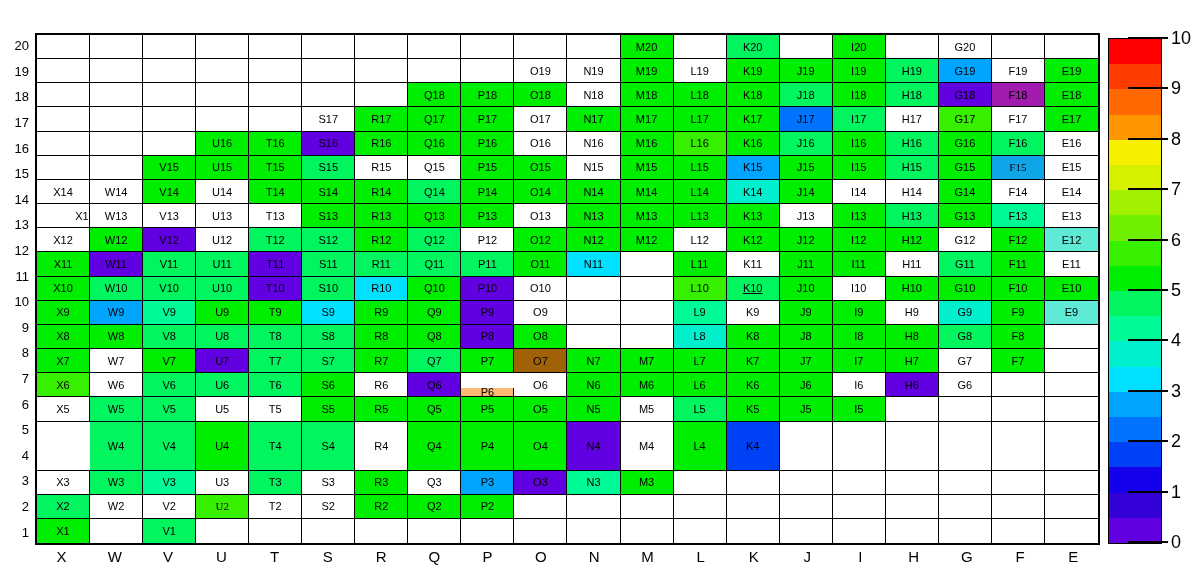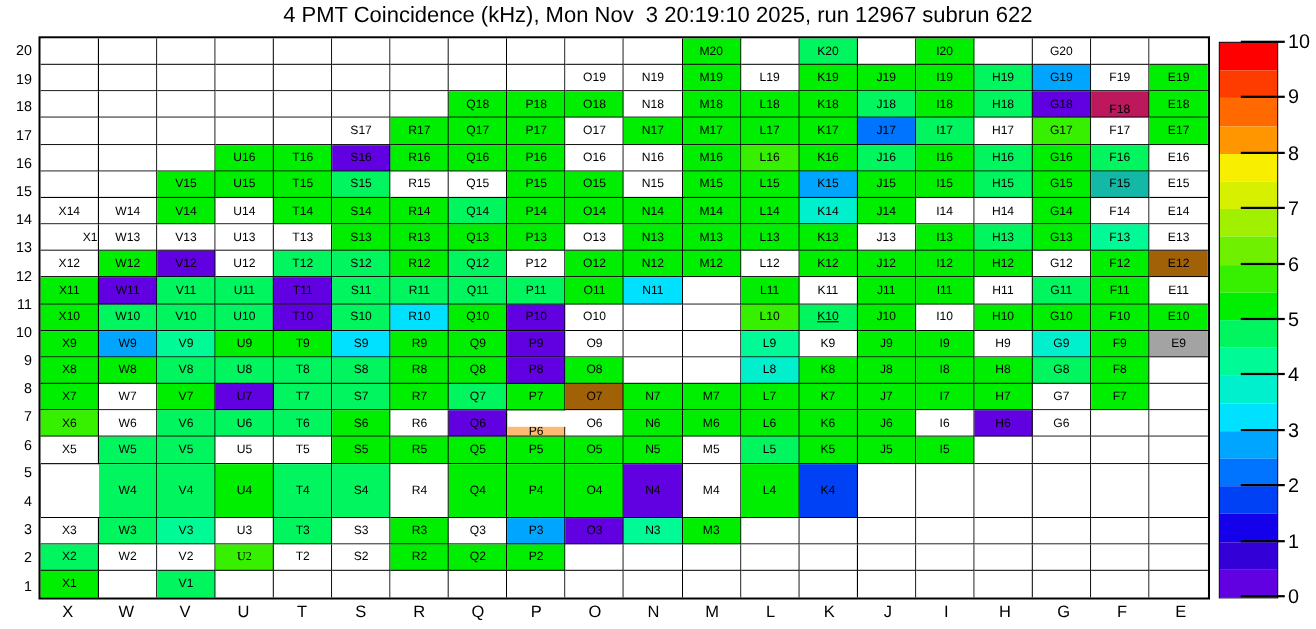--- a/index.html
+++ b/index.html
@@ -25,21 +25,20 @@
         border:1px solid #000;box-sizing:content-box;display:flex;flex-direction:column;}
   .cbar div{flex:1;}
   .tickline{position:absolute;height:2px;background:#000;left:1128px;width:40px;}
   .ticklabel{position:absolute;left:1171px;width:26px;height:22px;line-height:22px;
              font-size:18px;text-align:left;}
 </style>
 </head>
 <body>
 
 <div class="stage">
-  <div class="title">4 PMT Coincidence (kHz), Mon Nov  3 20:19:10 2025, run 12967 subrun 622</div>
   <div class="ylabels">
       <div>20</div>
       <div>19</div>
       <div>18</div>
       <div>17</div>
       <div>16</div>
       <div>15</div>
       <div>14</div>
       <div>13</div>
       <div>12</div>
@@ -159,21 +158,21 @@
       </div>
       <div class="cell" style="background: rgb(0, 238, 0);">
         <span>I18</span>
       </div>
       <div class="cell" style="background: rgb(0, 245, 95);">
         <span>H18</span>
       </div>
       <div class="cell" style="background: rgb(97, 0, 224);">
         <span>G18</span>
       </div>
-      <div class="cell" style="background: #be185d; align-items: flex-end;">
+      <div class="cell" style="background: #a21caf;">
         <span>F18</span>
       </div>
       <div class="cell" style="background: rgb(0, 238, 0);">
         <span>E18</span>
       </div>
       <div class="cell" style="background: rgb(255, 255, 255);"></div>
       <div class="cell" style="background: rgb(255, 255, 255);"></div>
       <div class="cell" style="background: rgb(255, 255, 255);"></div>
       <div class="cell" style="background: rgb(255, 255, 255);"></div>
       <div class="cell" style="background: rgb(255, 255, 255);"></div>
@@ -319,21 +318,21 @@
       </div>
       <div class="cell" style="background: rgb(0, 238, 0);">
         <span>I15</span>
       </div>
       <div class="cell" style="background: rgb(0, 245, 95);">
         <span>H15</span>
       </div>
       <div class="cell" style="background: rgb(0, 238, 0);">
         <span>G15</span>
       </div>
-      <div class="cell" style="background: #14b8a6;">
+      <div class="cell" style="background: #0ea5e9; font-family: Liberation Serif, serif;">
         <span>F15</span>
       </div>
       <div class="cell" style="background: rgb(255, 255, 255);">
         <span>E15</span>
       </div>
       <div class="cell" style="background: rgb(255, 255, 255);">
         <span>X14</span>
       </div>
       <div class="cell" style="background: rgb(255, 255, 255);">
         <span>W14</span>
@@ -502,21 +501,21 @@
       </div>
       <div class="cell" style="background: rgb(0, 238, 0);">
         <span>H12</span>
       </div>
       <div class="cell" style="background: rgb(255, 255, 255);">
         <span>G12</span>
       </div>
       <div class="cell" style="background: rgb(0, 238, 0);">
         <span>F12</span>
       </div>
-      <div class="cell" style="background: #a16207;">
+      <div class="cell" style="background: #5eead4;">
         <span>E12</span>
       </div>
       <div class="cell" style="background: rgb(0, 238, 0);">
         <span>X11</span>
       </div>
       <div class="cell" style="background: rgb(97, 0, 224);">
         <span>W11</span>
       </div>
       <div class="cell" style="background: rgb(0, 245, 95);">
         <span>V11</span>
@@ -672,21 +671,21 @@
       </div>
       <div class="cell" style="background: rgb(255, 255, 255);">
         <span>H9</span>
       </div>
       <div class="cell" style="background: rgb(0, 240, 205);">
         <span>G9</span>
       </div>
       <div class="cell" style="background: rgb(0, 238, 0);">
         <span>F9</span>
       </div>
-      <div class="cell" style="background: #a3a3a3;">
+      <div class="cell" style="background: #5eead4;">
         <span>E9</span>
       </div>
       <div class="cell" style="background: rgb(0, 238, 0);">
         <span>X8</span>
       </div>
       <div class="cell" style="background: rgb(0, 238, 0);">
         <span>W8</span>
       </div>
       <div class="cell" style="background: rgb(0, 245, 95);">
         <span>V8</span>

